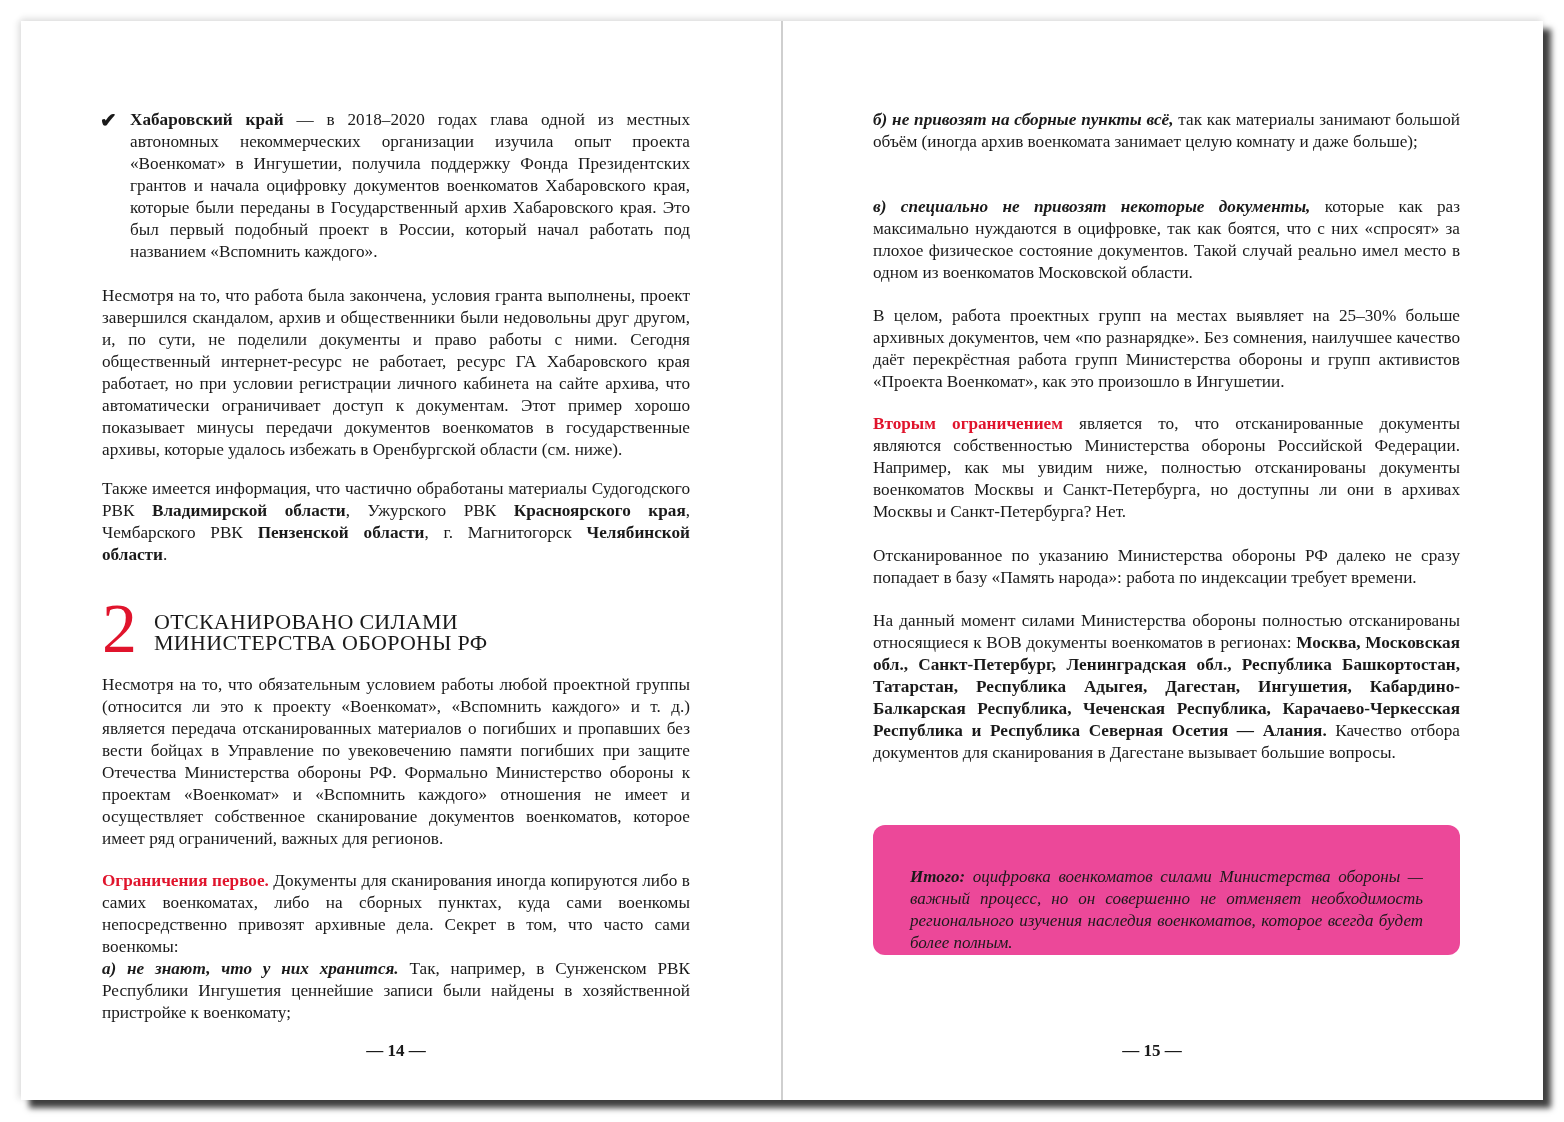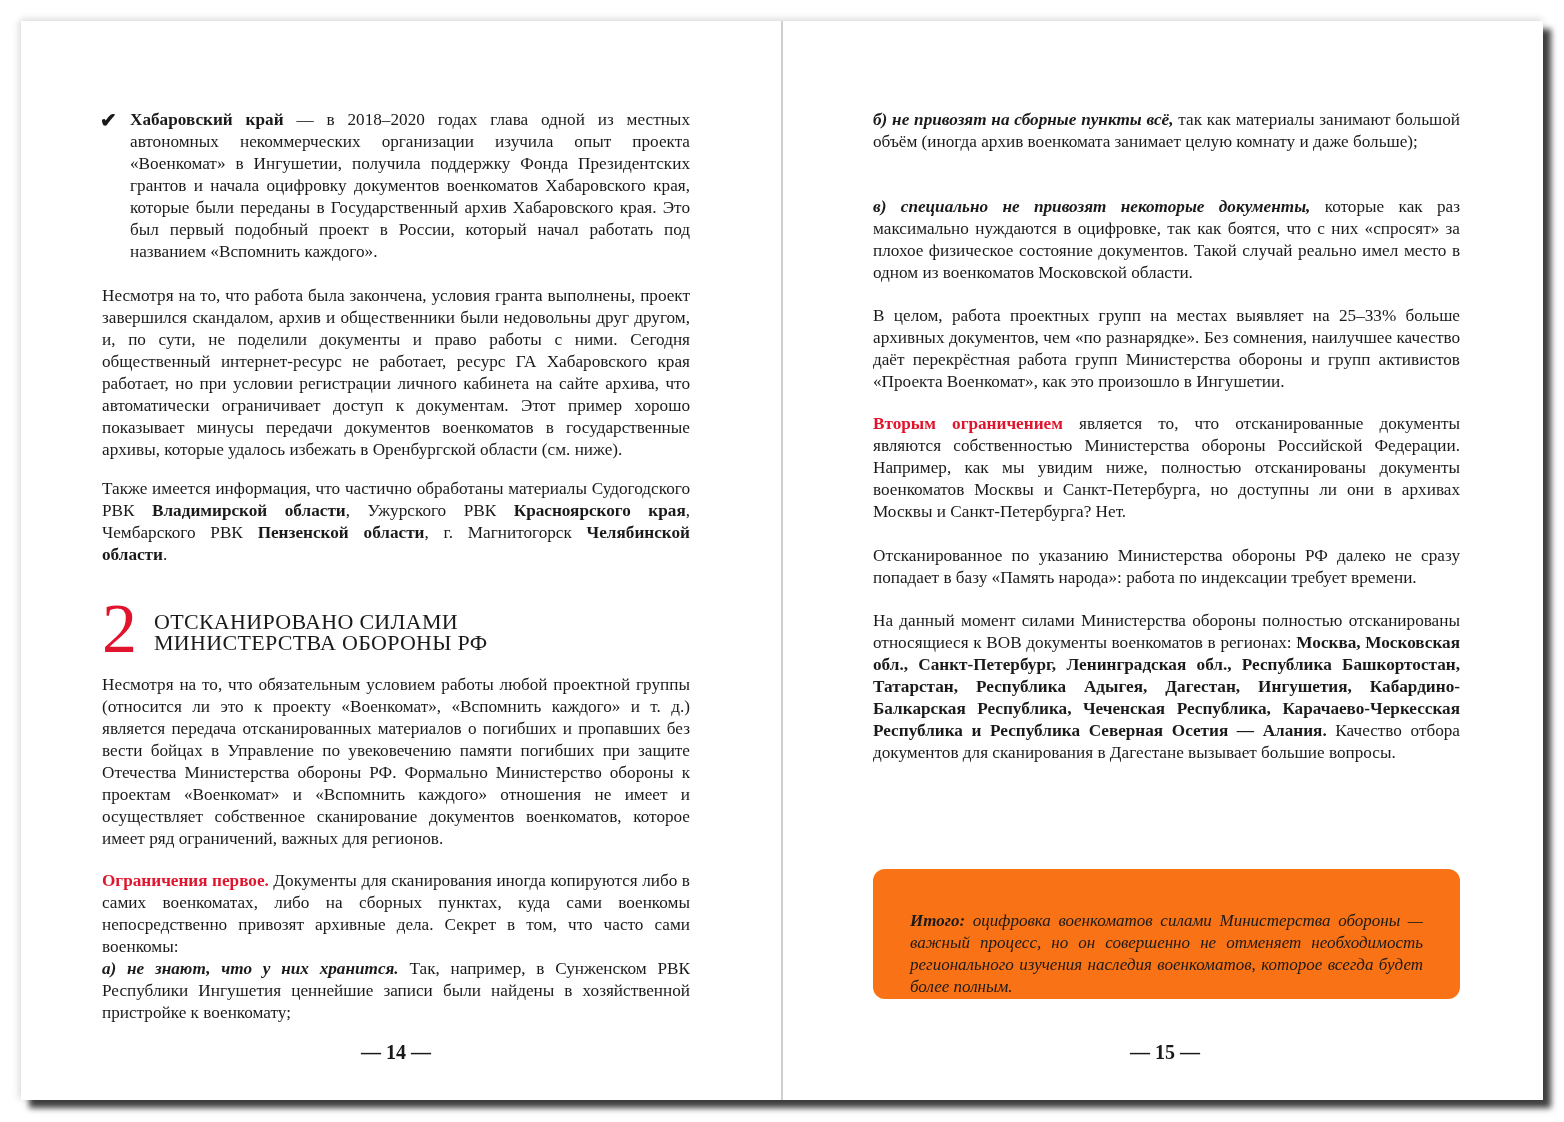--- a/index.html
+++ b/index.html
@@ -26,24 +26,24 @@
   .check { position: absolute; left: -2px; top: 0; font-size: 20px; line-height: 22px; font-weight: bold; }
   .indent { left: 28px; width: 560px; }
   .sec-num {
     position: absolute; left: 0; top: 575px; font-size: 70px; line-height: 66px; color: #e0142c;
     font-family: "Liberation Serif", serif;
   }
   .sec-title {
     position: absolute; left: 52px; top: 590px; font-size: 22px; line-height: 21px; letter-spacing: 0.3px;
   }
   .page-num {
-    position: absolute; top: 1020px; font-size: 20px; font-weight: bold; width: 100px; text-align: center;
+    position: absolute; top: 1020px; font-size: 17px; font-weight: bold; width: 100px; text-align: center;
   }
   .summary-box {
-    position: absolute; left: 0; top: 848px; width: 587px; height: 130px; background: #f97316; border-radius: 12px;
+    position: absolute; left: 0; top: 804px; width: 587px; height: 130px; background: #ec4899; border-radius: 12px;
   }
   .summary-text {
     position: absolute; left: 37px; top: 24px; width: 513px; font-size: 17px; line-height: 22px; font-style: italic; text-align: justify;
   }
 </style>
 </head>
 <body>
 
 <div class="spread">
   <div class="spine"></div>
@@ -69,27 +69,27 @@
     <p class="p" style="top:849px;"><span class="red">Ограничения первое.</span><span> Документы для сканирования иногда копируются либо в самих военкоматах, либо на сборных пунктах, куда сами военкомы непосредственно привозят архивные дела. Секрет в том, что часто сами военкомы:</span><br><span class="bi">а) не знают, что у них хранится.</span><span> Так, например, в Сунженском РВК Республики Ингушетия ценнейшие записи были найдены в хозяйственной пристройке к военкомату;</span></p>
 
     <div class="page-num" style="left:244px;">— 14 —</div>
   </div>
 
   <div class="page page-right">
     <p class="p" style="top:175px;"><span class="bi">в) специально не привозят некоторые документы,</span><span> которые как раз максимально нуждаются в оцифровке, так как боятся, что с них «спросят» за плохое физическое состояние документов. Такой случай реально имел место в одном из военкоматов Московской области.</span></p>
 
     <p class="p" style="top:88px;"><span class="bi">б) не привозят на сборные пункты всё,</span><span> так как материалы занимают большой объём (иногда архив военкомата занимает целую комнату и даже больше);</span></p>
 
-    <p class="p" style="top:284px;">В целом, работа проектных групп на местах выявляет на 25–33% больше архивных документов, чем «по разнарядке». Без сомнения, наилучшее качество даёт перекрёстная работа групп Министерства обороны и групп активистов «Проекта Военкомат», как это произошло в Ингушетии.</p>
+    <p class="p" style="top:284px;">В целом, работа проектных групп на местах выявляет на 25–30% больше архивных документов, чем «по разнарядке». Без сомнения, наилучшее качество даёт перекрёстная работа групп Министерства обороны и групп активистов «Проекта Военкомат», как это произошло в Ингушетии.</p>
 
     <p class="p" style="top:524px;">Отсканированное по указанию Министерства обороны РФ далеко не сразу попадает в базу «Память народа»: работа по индексации требует времени.</p>
 
     <p class="p" style="top:392px;"><span class="red">Вторым ограничением</span><span> является то, что отсканированные документы являются собственностью Министерства обороны Российской Федерации. Например, как мы увидим ниже, полностью отсканированы документы военкоматов Москвы и Санкт-Петербурга, но доступны ли они в архивах Москвы и Санкт-Петербурга? Нет.</span></p>
 
     <p class="p" style="top:589px;"><span>На данный момент силами Министерства обороны полностью отсканированы относящиеся к ВОВ документы военкоматов в регионах: </span><span class="bold">Москва, Московская обл., Санкт-Петербург, Ленинградская обл., Республика Башкортостан, Татарстан, Республика Адыгея, Дагестан, Ингушетия, Кабардино-Балкарская Республика, Чеченская Республика, Карачаево-Черкесская Республика и Республика Северная Осетия — Алания.</span><span> Качество отбора документов для сканирования в Дагестане вызывает большие вопросы.</span></p>
 
     <div class="summary-box">
       <p class="summary-text"><span class="bold">Итого:</span><span> оцифровка военкоматов силами Министерства обороны — важный процесс, но он совершенно не отменяет необходимость регионального изучения наследия военкоматов, которое всегда будет более полным.</span></p>
     </div>
 
-    <div class="page-num" style="left:242px;">— 15 —</div>
+    <div class="page-num" style="left:229px;">— 15 —</div>
   </div>
 </div>
 
 </body></html>

